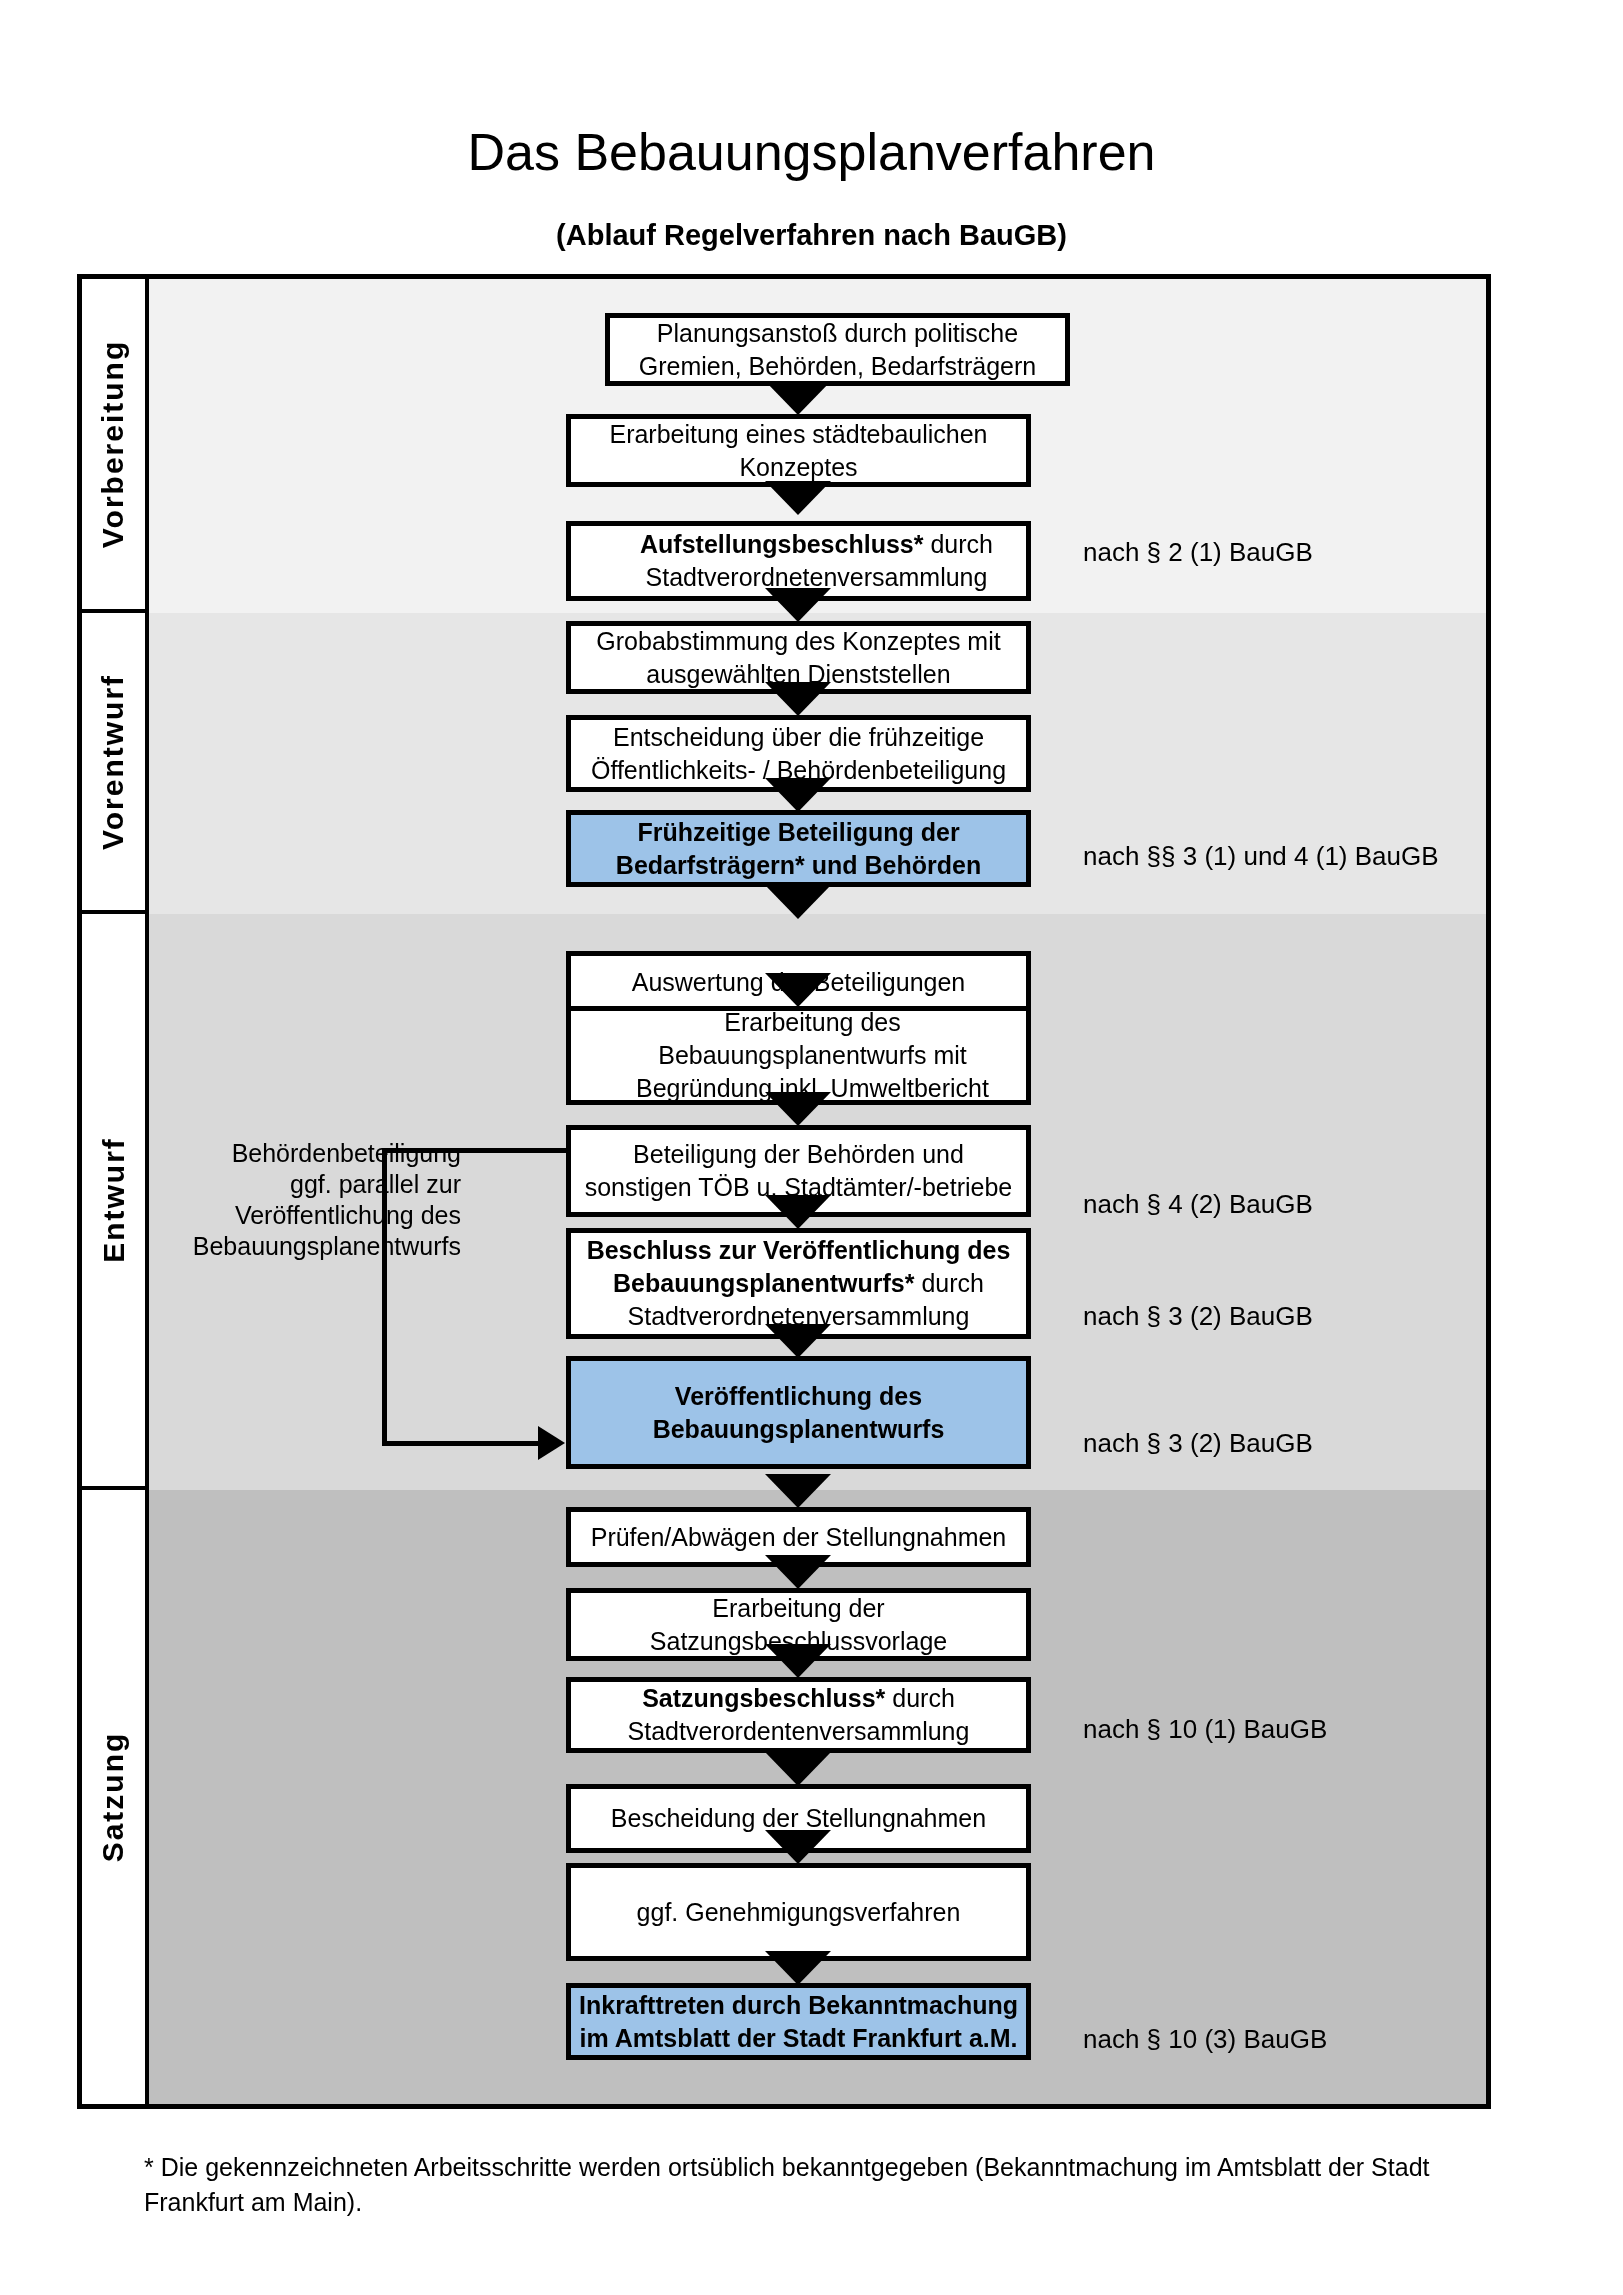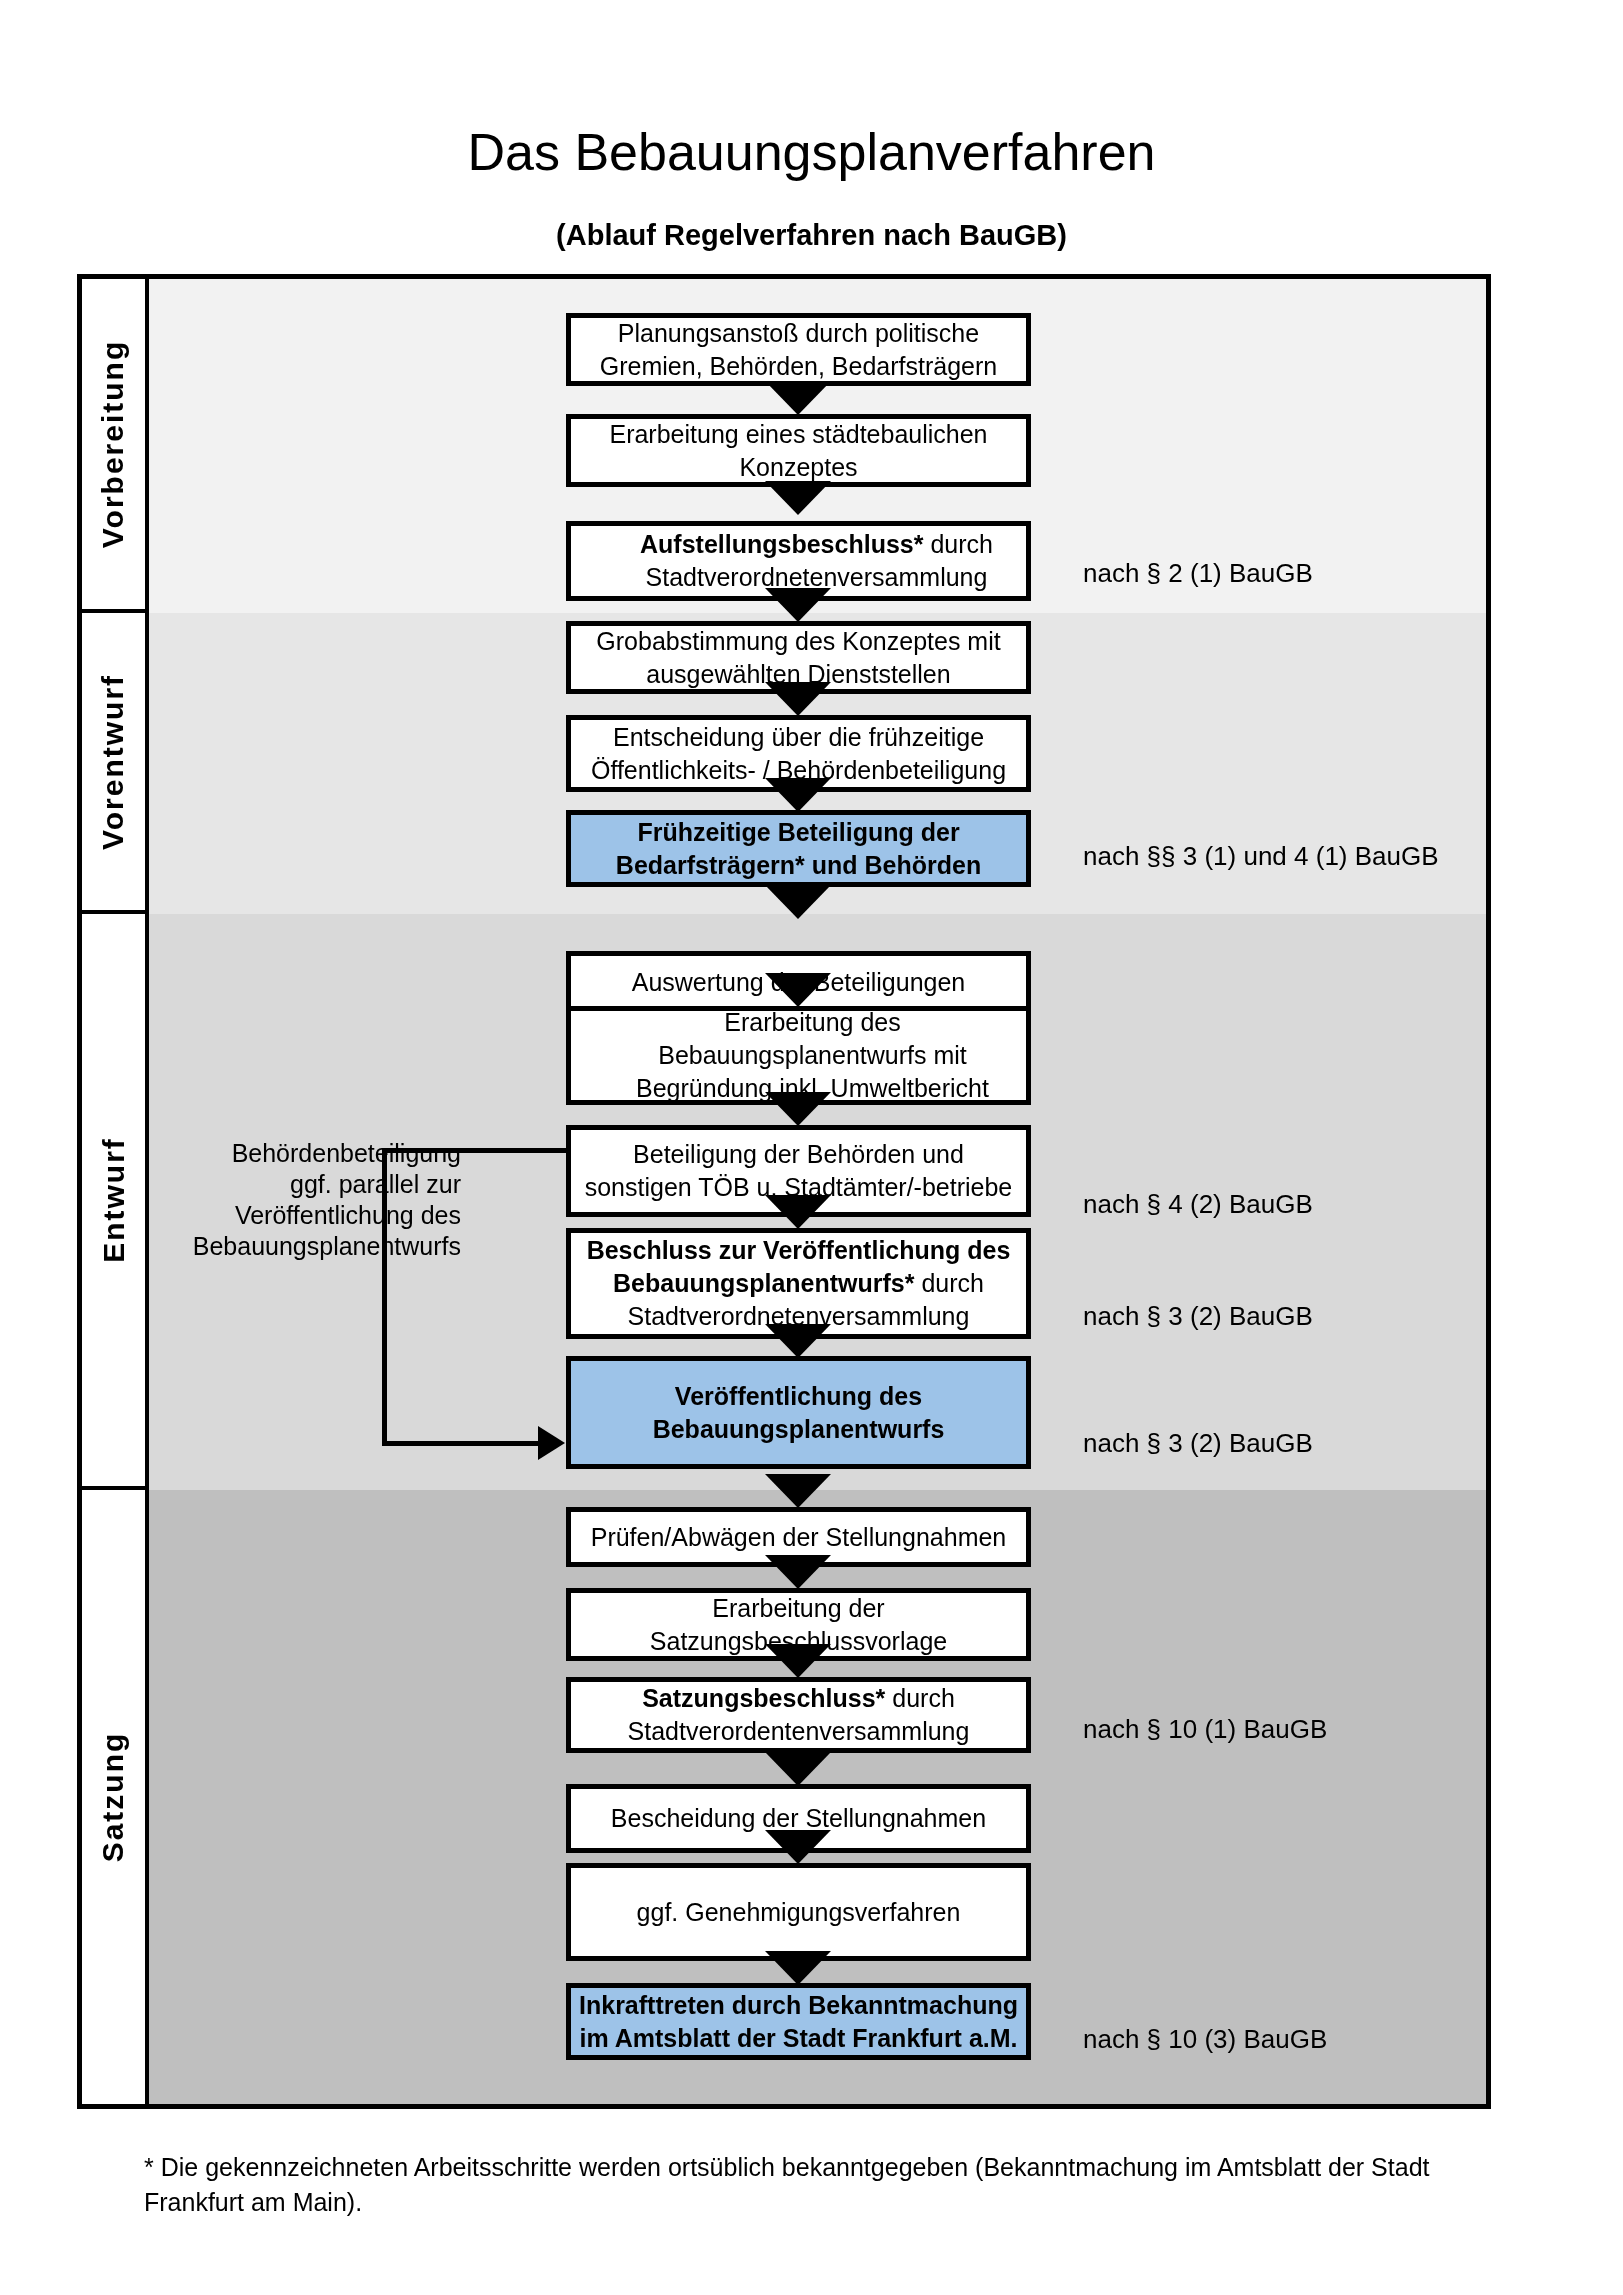--- a/index.html
+++ b/index.html
@@ -19,30 +19,30 @@
   .c3{top:635px;height:576px;border-bottom:4.6px solid #000;}
   .c4{top:1211px;height:614px;}
   .vlabel{transform:rotate(-90deg);white-space:nowrap;font-size:30px;font-weight:bold;letter-spacing:2px;}
   .box{position:absolute;left:484px;width:465px;border:5.2px solid #000;box-sizing:border-box;background:#ffffff;display:flex;flex-direction:column;align-items:center;justify-content:center;z-index:3;}
   .box.blue{background:#9dc3e8;}
   .bl{font-size:25px;line-height:33px;white-space:nowrap;text-align:center;}
   .bl b{font-weight:bold;}
   .blue .bl{font-weight:bold;}
   .arr{position:absolute;left:683px;width:0;height:0;border-left:33px solid transparent;border-right:33px solid transparent;border-top:34px solid #000;z-index:4;}
   .ref{position:absolute;left:1001px;font-size:26px;white-space:nowrap;z-index:2;}
-  .r1{top:279px;} .r2{top:562px;} .r3{top:910px;} .r4{top:1022px;} .r5{top:1149px;} .r6{top:1435px;} .r7{top:1745px;}
+  .r1{top:258px;} .r2{top:562px;} .r3{top:910px;} .r4{top:1022px;} .r5{top:1149px;} .r6{top:1435px;} .r7{top:1745px;}
   .sidenote{position:absolute;left:52px;top:859px;width:327px;text-align:right;font-size:25px;line-height:31px;z-index:2;}
   .conn{position:absolute;background:#000;z-index:2;}
   .conn-stub{left:300px;top:869px;width:184px;height:4.6px;}
   .conn-v{left:300px;top:869px;width:4.6px;height:298px;}
   .conn-h{left:300px;top:1162px;width:157px;height:4.6px;}
   .conn-arrowhead{position:absolute;left:456px;top:1147px;width:0;height:0;border-top:17px solid transparent;border-bottom:17px solid transparent;border-left:27.5px solid #000;z-index:2;}
   .footnote{position:absolute;left:144px;top:2150px;width:1368px;font-size:25px;line-height:35px;}
   
-  .b1{top:34px;height:73px;}   .b2{top:135px;height:73px;}  .b3{top:242px;height:80px;padding-left:36px;}
+  .b1{top:34px;height:73px;margin-left:39px;}   .b2{top:135px;height:73px;}  .b3{top:242px;height:80px;padding-left:36px;}
   .b4{top:342px;height:73px;}  .b5{top:436px;height:77px;}  .b6{top:531px;height:77px;}
   .b7{top:672px;height:63px;}   .b8{top:727px;height:99px;padding-left:28px;} .b9{top:846px;height:92px;}
   .b10{top:949px;height:111px;}.b11{top:1077px;height:113px;}.b12{top:1228px;height:60px;}
   .b13{top:1309px;height:73px;}.b14{top:1398px;height:76px;}.b15{top:1505px;height:69px;}
   .b16{top:1584px;height:98px;}.b17{top:1704px;height:77px;}
   .a1{top:102px;} .a2{top:202px;} .a3{top:309px;} .a4{top:403px;} .a5{top:499px;} .a6{top:606px;}
   .a7{top:694px;} .a8{top:813px;} .a9{top:916px;} .a10{top:1045px;} .a11{top:1195px;}
   .a12{top:1276px;} .a13{top:1365px;} .a14{top:1473px;} .a15{top:1551px;} .a16{top:1672px;}
 </style>
 </head>

